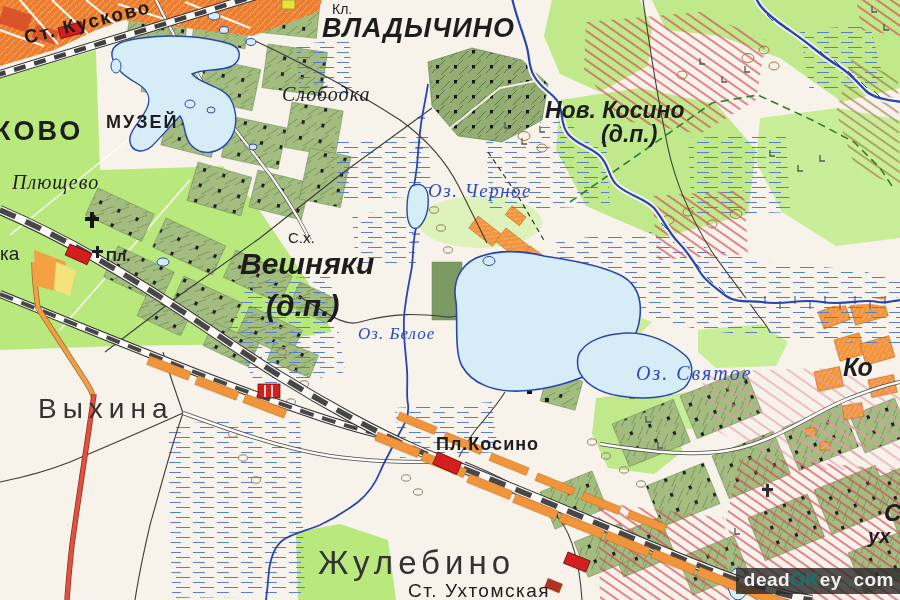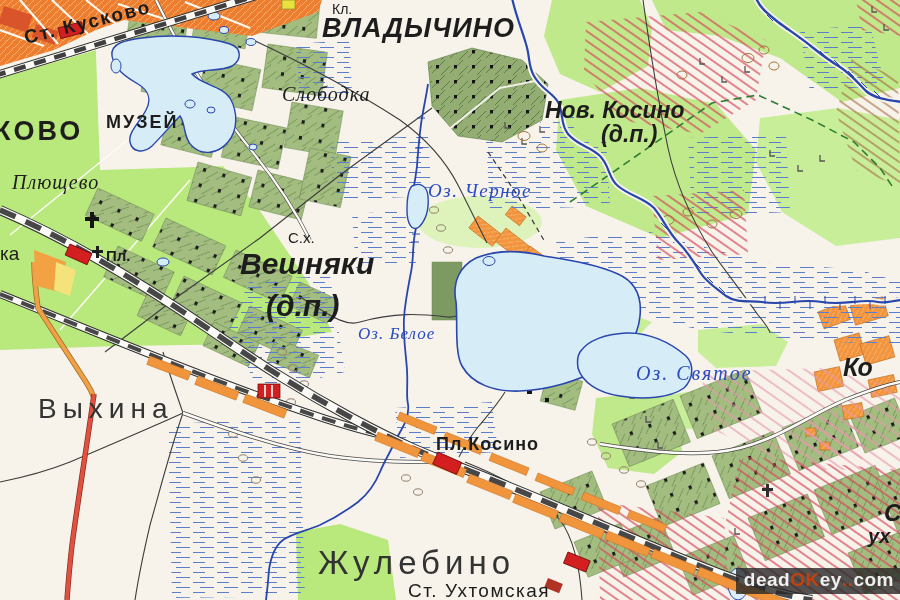--- a/index.html
+++ b/index.html
@@ -8,21 +8,21 @@
   .stage svg{position:absolute;left:0;top:0;}
   text.lbl{font-family:"Liberation Sans",sans-serif;fill:#1d1d1d;}
   text.bi{font-weight:bold;font-style:italic;}
   text.b{font-weight:bold;}
   text.ser{font-family:"Liberation Serif",serif;font-style:italic;}
   text.blu{fill:#2a4cc0;}
   text.gry{fill:#333;}
   .watermark{position:absolute;right:0;bottom:6px;height:24px;display:flex;align-items:center;
              background:rgba(40,40,40,.8);padding:0 6px 2px 8px;
              font:bold 19px/22px "Liberation Sans",sans-serif;color:#f0f0f0;letter-spacing:.5px;}
-  .watermark .red{color:#c2410c;}
+  .watermark .red{color:#0f766e;}
 </style>
 </head>
 <body>
 
 <div class="stage">
 <svg width="900" height="600" viewBox="0 0 900 600">
   <defs>
     <pattern id="pat-block" width="20" height="16" patternUnits="userSpaceOnUse">
       <rect width="20" height="16" fill="#a3bc80"></rect>
       <path d="M-2,16 L16,-2 M8,18 L22,4" stroke="#6f8f55" stroke-width="1"></path>

